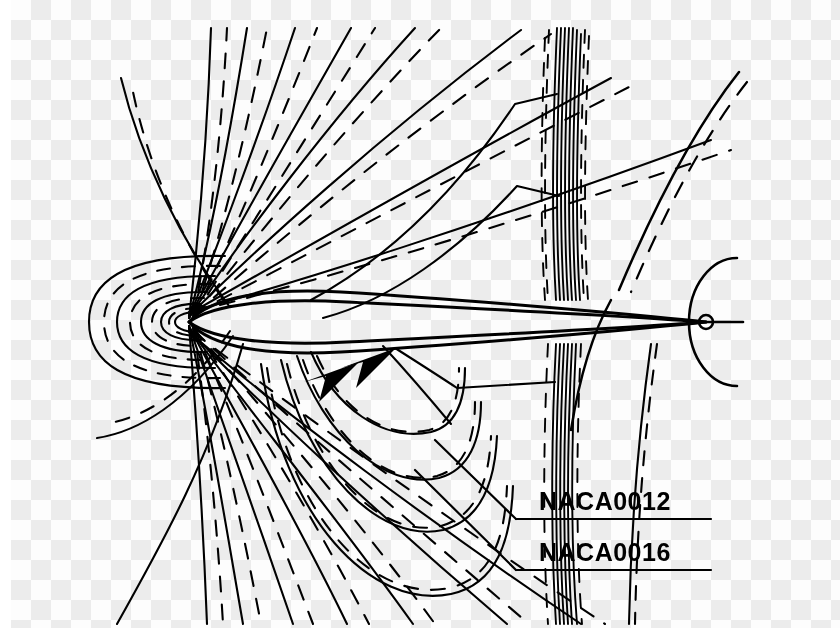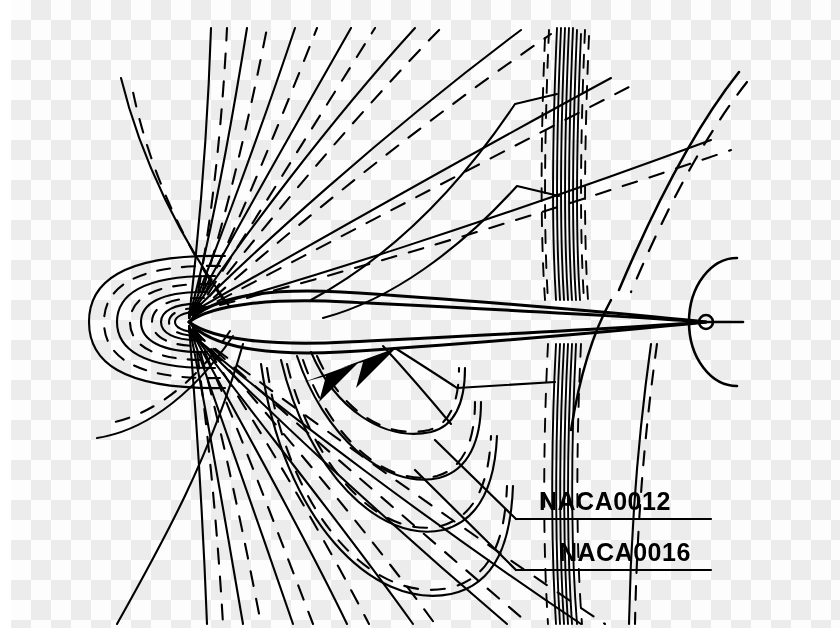--- a/index.html
+++ b/index.html
@@ -195,15 +195,15 @@
         <path d="M505 570 L 404 470"></path>
         <path d="M505 519 L 700 519"></path>
         <path d="M505 570 L 700 570"></path>
       </g>
 
     </g>
   </svg>
 
   <div class="lbl" style="left:528px;top:489px;">NACA0012</div>
 
-  <div class="lbl" style="left:548px;top:540px;">NACA0016</div>
+  <div class="lbl" style="left:528px;top:540px;">NACA0016</div>
 
 </div>
 
 </body></html>

